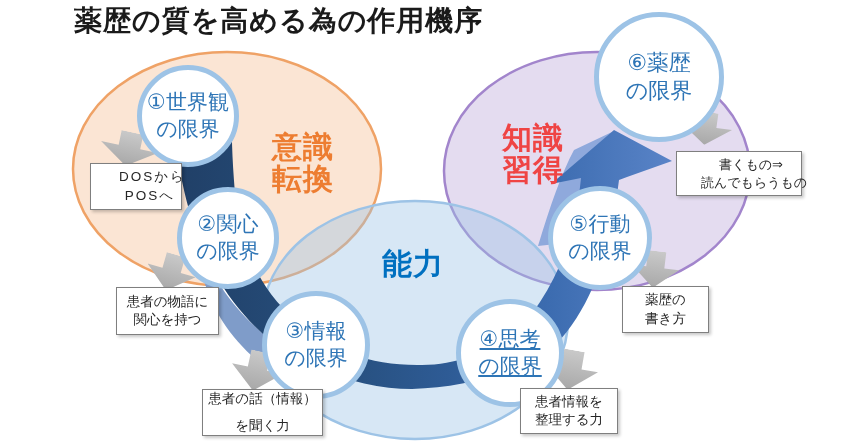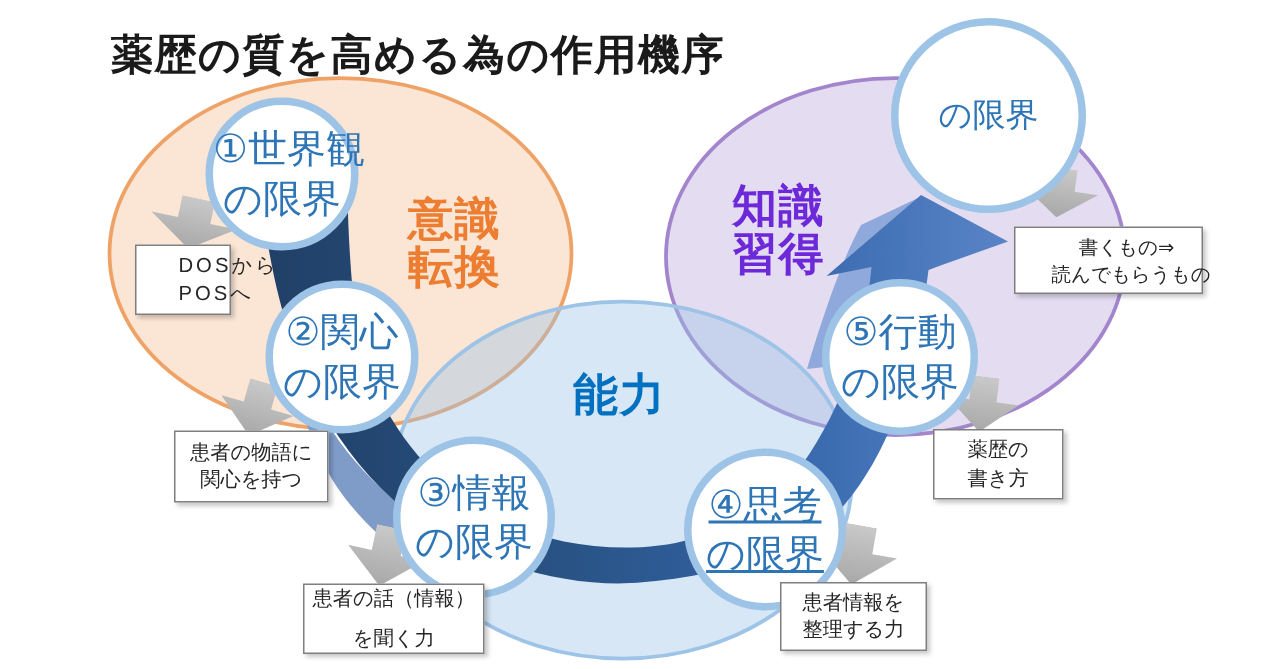--- a/index.html
+++ b/index.html
@@ -3,31 +3,31 @@
 <meta charset="utf-8">
 <style>
   html,body{margin:0;padding:0;background:#ffffff;}
   .stage{
     position:relative;width:849px;height:446px;overflow:hidden;background:#ffffff;
     font-family:"Liberation Sans","DejaVu Sans",sans-serif;
   }
   .stage svg{position:absolute;left:0;top:0;}
   .page-title{
     position:absolute;left:74px;top:3px;font-size:28px;line-height:1.25;
-    font-weight:600;color:#1a1a1a;letter-spacing:1px;white-space:nowrap;margin-top:16px;
+    font-weight:600;color:#1a1a1a;letter-spacing:1px;white-space:nowrap;
   }
   .group-label{
     position:absolute;width:80px;text-align:center;font-weight:700;
     font-size:30px;line-height:1.08;letter-spacing:1px;
   }
   .group-label span{display:block;}
   .node-circle{
     position:absolute;background:#ffffff;border:5px solid #9dc3e6;border-radius:50%;
     box-sizing:border-box;display:flex;flex-direction:column;justify-content:center;
-    text-align:center;color:#2e75b6;font-size:26px;line-height:1.28;
+    text-align:center;color:#2e75b6;font-size:21px;line-height:1.28;
   }
   .node-circle span{display:block;white-space:nowrap;}
   .node-circle.big{font-size:22px;}
   .callout{
     position:absolute;background:#ffffff;border:1px solid #7f7f7f;box-sizing:border-box;
     display:flex;flex-direction:column;justify-content:center;text-align:center;
     color:#262626;font-size:13.5px;line-height:1.35;box-shadow:2px 2px 3px rgba(0,0,0,.22);
   }
   .callout span{display:block;white-space:nowrap;}
   .callout.latin{letter-spacing:2px;}
@@ -98,36 +98,37 @@
   </div>
   <div class="node-circle" style="left:456px;top:299px;width:108px;height:108px;text-decoration:underline;">
     <span>④思考</span>
     <span>の限界</span>
   </div>
   <div class="node-circle" style="left:548px;top:186px;width:104px;height:104px;">
     <span>⑤行動</span>
     <span>の限界</span>
   </div>
   <div class="node-circle big" style="left:594px;top:12px;width:130px;height:130px;">
+    <span>⑥薬歴</span>
     <span>の限界</span>
   </div>
 
   <div class="group-label" style="left:263px;top:120px;color:#ed7d31;margin-top:11px;">
     <span>意識</span>
     <span>転換</span>
   </div>
-  <div class="group-label" style="left:479px;top:122px;color:#6d28d9;">
+  <div class="group-label" style="left:493px;top:122px;color:#ef4444;">
     <span>知識</span>
     <span>習得</span>
   </div>
   <div class="group-label" style="left:373px;top:248px;color:#0070c0;">
     <span>能力</span>
   </div>
 
-  <div class="callout latin" style="left:90px;top:163px;width:64px;height:47px;padding-left:28px;">
+  <div class="callout latin" style="left:90px;top:163px;width:92px;height:47px;padding-left:28px;">
     <span>DOSから</span>
     <span>POSへ</span>
   </div>
   <div class="callout" style="left:116px;top:287px;width:103px;height:48px;">
     <span>患者の物語に</span>
     <span>関心を持つ</span>
   </div>
   <div class="callout" style="left:202px;top:389px;width:121px;height:47px;justify-content:space-between;">
     <span>患者の話（情報）</span>
     <span>を聞く力</span>

